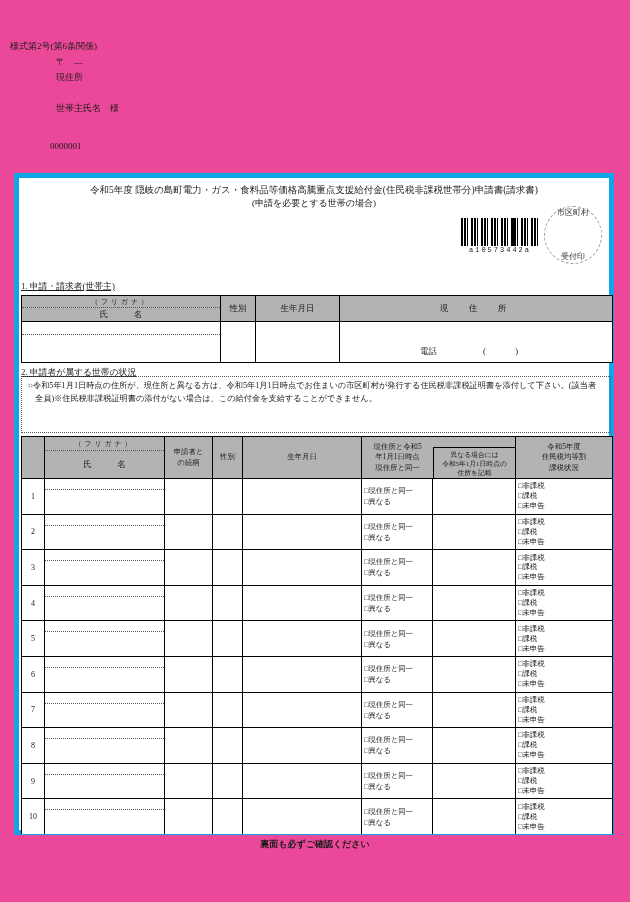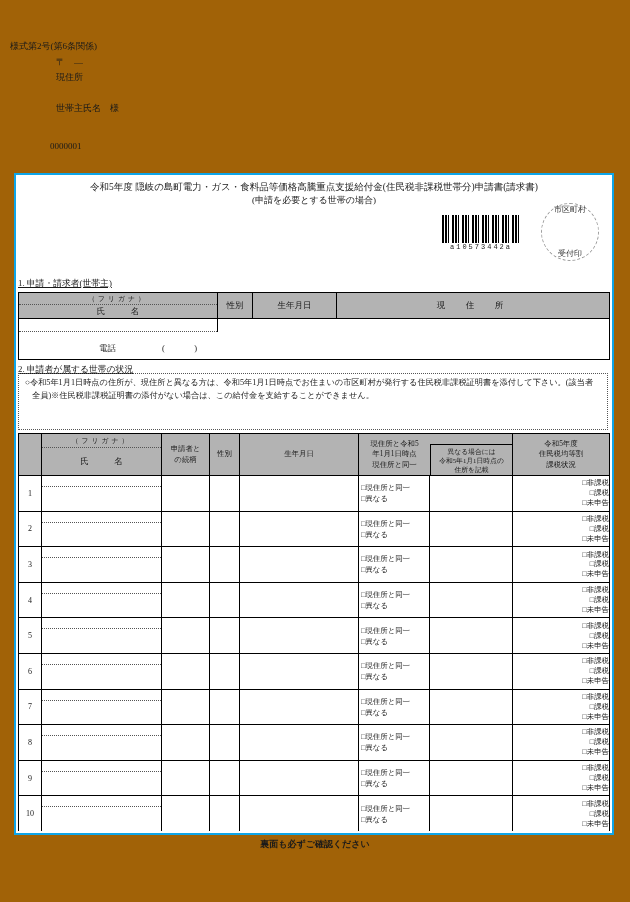--- a/index.html
+++ b/index.html
@@ -1,43 +1,43 @@
 <!DOCTYPE html>
 <html><head>
 <meta charset="utf-8">
 <style>
   * { margin:0; padding:0; box-sizing:border-box; }
   html,body { width:630px; background:#fff; }
   .page {
-    position:relative; width:630px; height:902px; background:#a16207;
+    position:relative; width:630px; height:902px; background:#ec4899;
     font-family:"Liberation Serif","DejaVu Serif",serif; color:#1a1a1a;
     overflow:hidden;
   }
   .abs { position:absolute; }
   .small { font-size:9px; }
 
   
   .formbox {
     position:absolute; left:14px; top:173px; width:600px; height:662px;
-    border:2px solid #0ea5e9; background:#fff;
+    border:5px solid #0ea5e9; background:#fff;
   }
   .title1 { position:absolute; top:6px; left:0; width:100%; text-align:center; font-size:9.5px; }
   .title2 { position:absolute; top:19px; left:0; width:100%; text-align:center; font-size:9px; }
 
   .muni { position:absolute; left:8px; top:43px; width:238px; }
   .muni-label {
     height:13px; line-height:12px; font-size:7.5px; padding-left:3px;
     background:var(--gray); border:1px solid #000;
   }
   .muni-value {
     height:26px; border:1px solid #000; border-top:none;
     font-size:9px; text-align:center; line-height:18px;
   }
 
-  .barcode-wrap { position:absolute; left:426px; top:40px; width:78px; text-align:center; }
+  .barcode-wrap { position:absolute; left:442px; top:40px; width:78px; text-align:center; }
   .barcode-bars {
     height:28px; width:78px;
     background:repeating-linear-gradient(90deg,
       #000 0 1.5px, #fff 1.5px 2.5px, #000 2.5px 5px, #fff 5px 5.8px,
       #000 5.8px 6.8px, #fff 6.8px 7.6px, #000 7.6px 8.4px, #fff 8.4px 10px);
   }
   .barcode-text { font-family:"Liberation Mono","DejaVu Sans Mono",monospace; font-size:7px; letter-spacing:2px; }
 
   .stamp {
     position:absolute; left:525px; top:28px; width:58px; height:58px;
@@ -46,21 +46,21 @@
     font-size:8px; line-height:1.45; color:#333; text-align:center;gap:32px;
   }
 
   .pledge { position:absolute; left:16px; top:85px; font-size:8.8px; font-weight:bold; text-decoration:underline; }
 
   .sec-heading { position:absolute; font-size:8.8px; text-decoration:underline; }
 
   
   .t1 { position:absolute; left:2px; top:117px; width:592px; border:1px solid #000; font-size:8.5px; }
   .t1 .hrow { display:flex; height:26px; background:var(--gray); border-bottom:1px solid #000; }
-  .t1 .drow { display:flex; height:40px; background:#fff;flex-direction:column; }
+  .t1 .drow { display:flex; height:40px; background:#fff; }
   .t1 .c { border-right:1px solid #000; }
   .t1 .c:last-child { border-right:none; }
   .t1 .c-name { width:199px; }
   .t1 .c-sex  { width:35px; display:flex; align-items:center; justify-content:center; }
   .t1 .c-birth{ width:84px; display:flex; align-items:center; justify-content:center; }
   .t1 .c-addr { flex:1; display:flex; align-items:center; justify-content:center; letter-spacing:6px; }
   .th-name { display:flex; flex-direction:column; }
   .furi-line { height:12px; line-height:12px; font-size:6.8px; letter-spacing:3px; text-align:center; border-bottom:1px dotted #555; }
   .shimei { flex:1; display:flex; align-items:center; justify-content:center; font-size:8.5px; }
   .name-dot { height:13px; border-bottom:1px dotted #555; }
@@ -98,21 +98,21 @@
     margin-top:10px; height:32px; border-top:1px solid #000; border-left:1px solid #000;
     display:flex; flex-direction:column; align-items:center; justify-content:center;
     font-size:6.8px; line-height:1.35; text-align:center;
   }
   .t2 .hrow .th-name { width:120px; }
   .t2 .furi-line { height:14px; line-height:14px; }
   .num-cell { display:flex; align-items:center; justify-content:center; font-size:8px; }
   .row-name { position:relative; }
   .row-dot { position:absolute; left:0; right:0; top:10px; border-bottom:1px dotted #555; }
   .opt-cell { display:flex; flex-direction:column; justify-content:center; padding-left:2px; font-size:7.4px; line-height:1.5; }
-  .opt-cell.tri { line-height:1.35;text-align:right; }
+  .opt-cell.tri { line-height:1.35; }
 
   .footer-note { position:absolute; left:0; top:838px; width:100%; text-align:center; font-size:9px; font-weight:bold; }
 
   :root { --gray:#b3b3b3; }
 </style>
 </head>
 <body>
 
 <div class="page">
 

